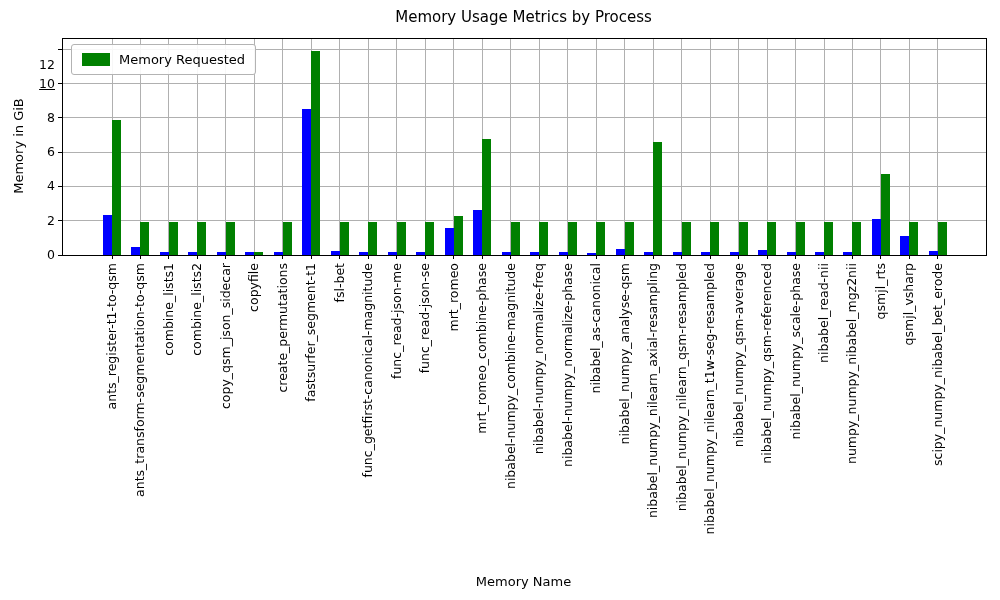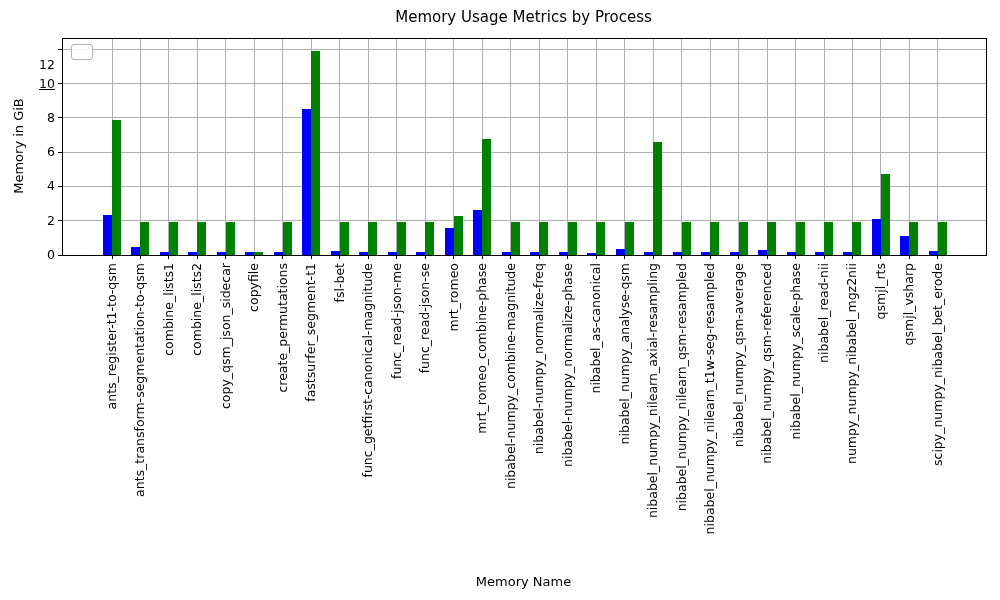--- a/index.html
+++ b/index.html
@@ -56,20 +56,24 @@
 </head>
 <body>
 
 <div id="figure">
   <div class="chart-title">Memory Usage Metrics by Process</div>
   <div class="ylabel">Memory in GiB</div>
   <div class="xlabel">Memory Name</div>
 
   <div id="plot">
     <div class="legend">
+      <div class="legend-row">
+        <span class="legend-swatch" id="swatch-1" style="background: rgb(0, 128, 0);"></span>
+        <span class="legend-label">Memory Requested</span>
+      </div>
     </div>
   <div class="ytick" style="top: 215.5px;"></div>
       <div class="yticklabel" style="top: 209px;">0</div>
       <div class="hgrid" style="top: 181.214px;"></div>
       <div class="ytick" style="top: 181.214px;"></div>
       <div class="yticklabel" style="top: 174.714px;">2</div>
       <div class="hgrid" style="top: 146.929px;"></div>
       <div class="ytick" style="top: 146.929px;"></div>
       <div class="yticklabel" style="top: 140.429px;">4</div>
       <div class="hgrid" style="top: 112.643px;"></div>

